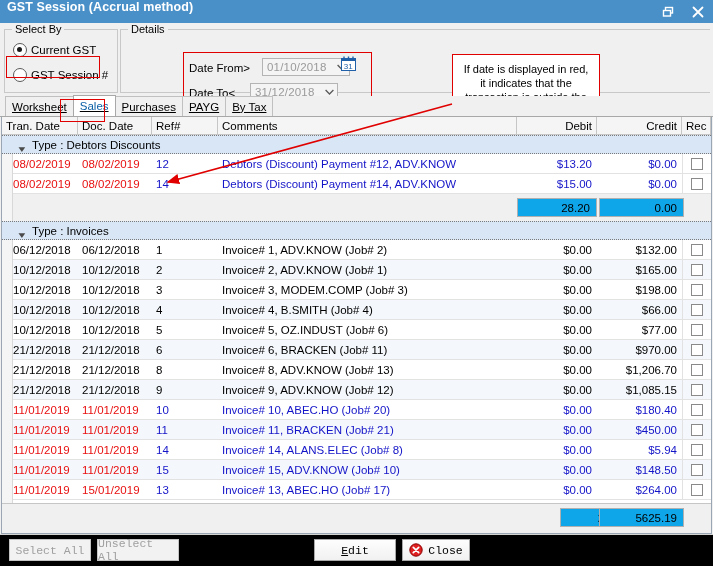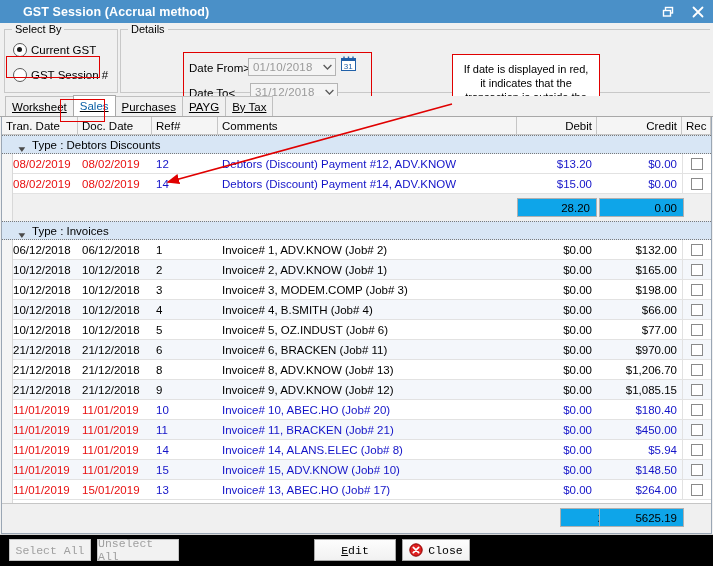--- a/index.html
+++ b/index.html
@@ -20,24 +20,23 @@
     background: #f0f0f0;
     display: flex;
     flex-direction: column;
   }
 
   
   .titlebar {
     height: 23px;
     background: #4a90c8;
     display: flex;
-    align-items: center;
+    align-items: flex-start;
     flex: 0 0 auto;
     position: relative;
-    padding-left: 16px;
   }
   .titlebar .title {
     color: #ffffff;
     font-size: 12.5px;
     font-weight: bold;
     padding-left: 7px;
     letter-spacing: 0.1px;
   }
   .titlebar .spacer { flex: 1; }
   .win-btn {
@@ -353,21 +352,21 @@
         <span>GST Session #</span>
       </div>
     </fieldset>
     <div class="highlight-box" style="left:6px; top:33px; width:92px; height:20px;"></div>
 
     <fieldset class="group" id="grp-details" style="margin:0;padding:0;">
       <span class="legend">Details</span>
     </fieldset>
 
     <div class="dfield-label" style="left:189px; top:39px;">Date From&gt;</div>
-    <div class="dropdown" style="left:248px; top:35px; width:88px;">
+    <div class="dropdown" style="left:262px; top:35px; width:88px;">
       <span class="dval">01/10/2018</span>
       <span class="darrow">
         <svg width="9" height="6" viewBox="0 0 9 6">
             <path d="M0.6 1 L4.5 5 L8.4 1" fill="none" stroke="#5a5a5a" stroke-width="1.3"></path>
           </svg>
       </span>
     </div>
     <div class="cal-icon" style="left:341px; top:33px;">
       <svg width="15" height="15" viewBox="0 0 15 15">
         <rect x="0.5" y="2.5" width="14" height="12" fill="#ffffff" stroke="#2060a8" stroke-width="1"></rect>

